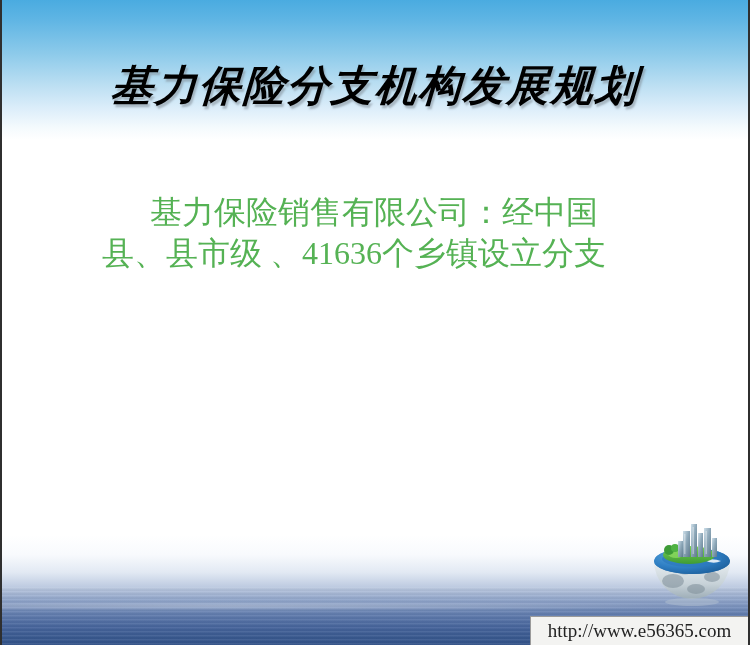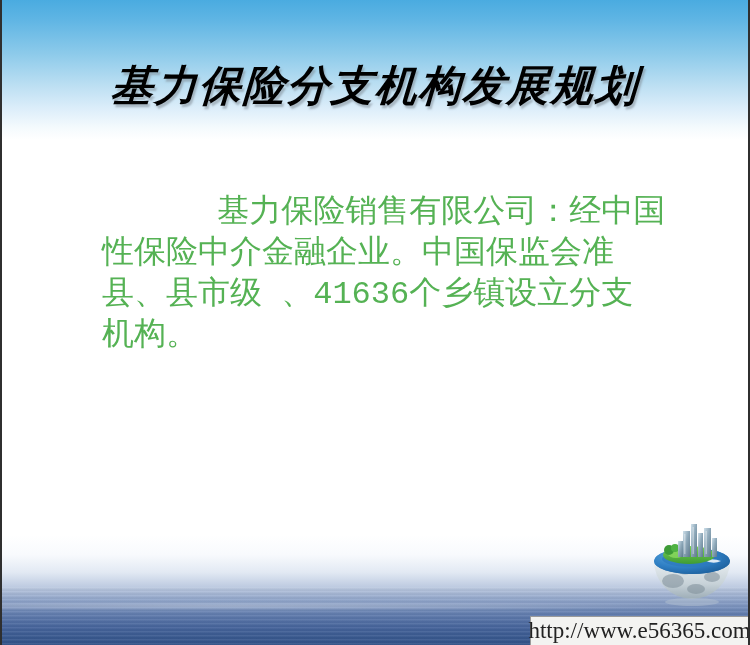--- a/index.html
+++ b/index.html
@@ -102,21 +102,21 @@
   }
 
   
   .body-block {
     position: absolute;
     left: 100px;
     top: 192px;
     width: 562px;
   }
   .body-line {
-    font-family: Liberation Mono, monospace;
+    font-family: Liberation Serif, serif;
     font-size: 32px;
     line-height: 41px;
     color: #55b254;
     letter-spacing: 0px;
     white-space: pre;
   }
 
   
   .globe {
     position: absolute;
@@ -134,39 +134,37 @@
     bottom: 0px;
     width: 217px;
     height: 28px;
     background: #f3f3f1;
     border-left: 1px solid #9a9a9a;
     border-top: 1px solid #9a9a9a;
     display: flex;
     align-items: center;
     justify-content: center;
     font-family: "Liberation Serif", "DejaVu Serif", serif;
-    font-size: 23px;
+    font-size: 19px;
     color: #222222;
     letter-spacing: 0px;
   }
 </style>
 </head>
 <body>
 
 <div class="slide">
 
   <div class="sky-band"></div>
 
   <div class="title">基力保险分支机构发展规划</div>
 
   <div class="body-block">
     <div class="body-line">      基力保险销售有限公司：经中国</div>
-    <div class="body-line">性保险中介金融企业。中国保监会准</div>
     <div class="body-line">县、县市级 、41636个乡镇设立分支</div>
-    <div class="body-line">机构。</div>
   </div>
 
   <div class="water-band"></div>
   <div class="water-glint"></div>
   <div class="water-ripples"></div>
 
   <div class="globe">
     <svg width="86" height="88" viewBox="0 0 86 88" xmlns="http://www.w3.org/2000/svg">
       <defs>
         <radialGradient id="gOcean" cx="35%" cy="30%" r="80%">

